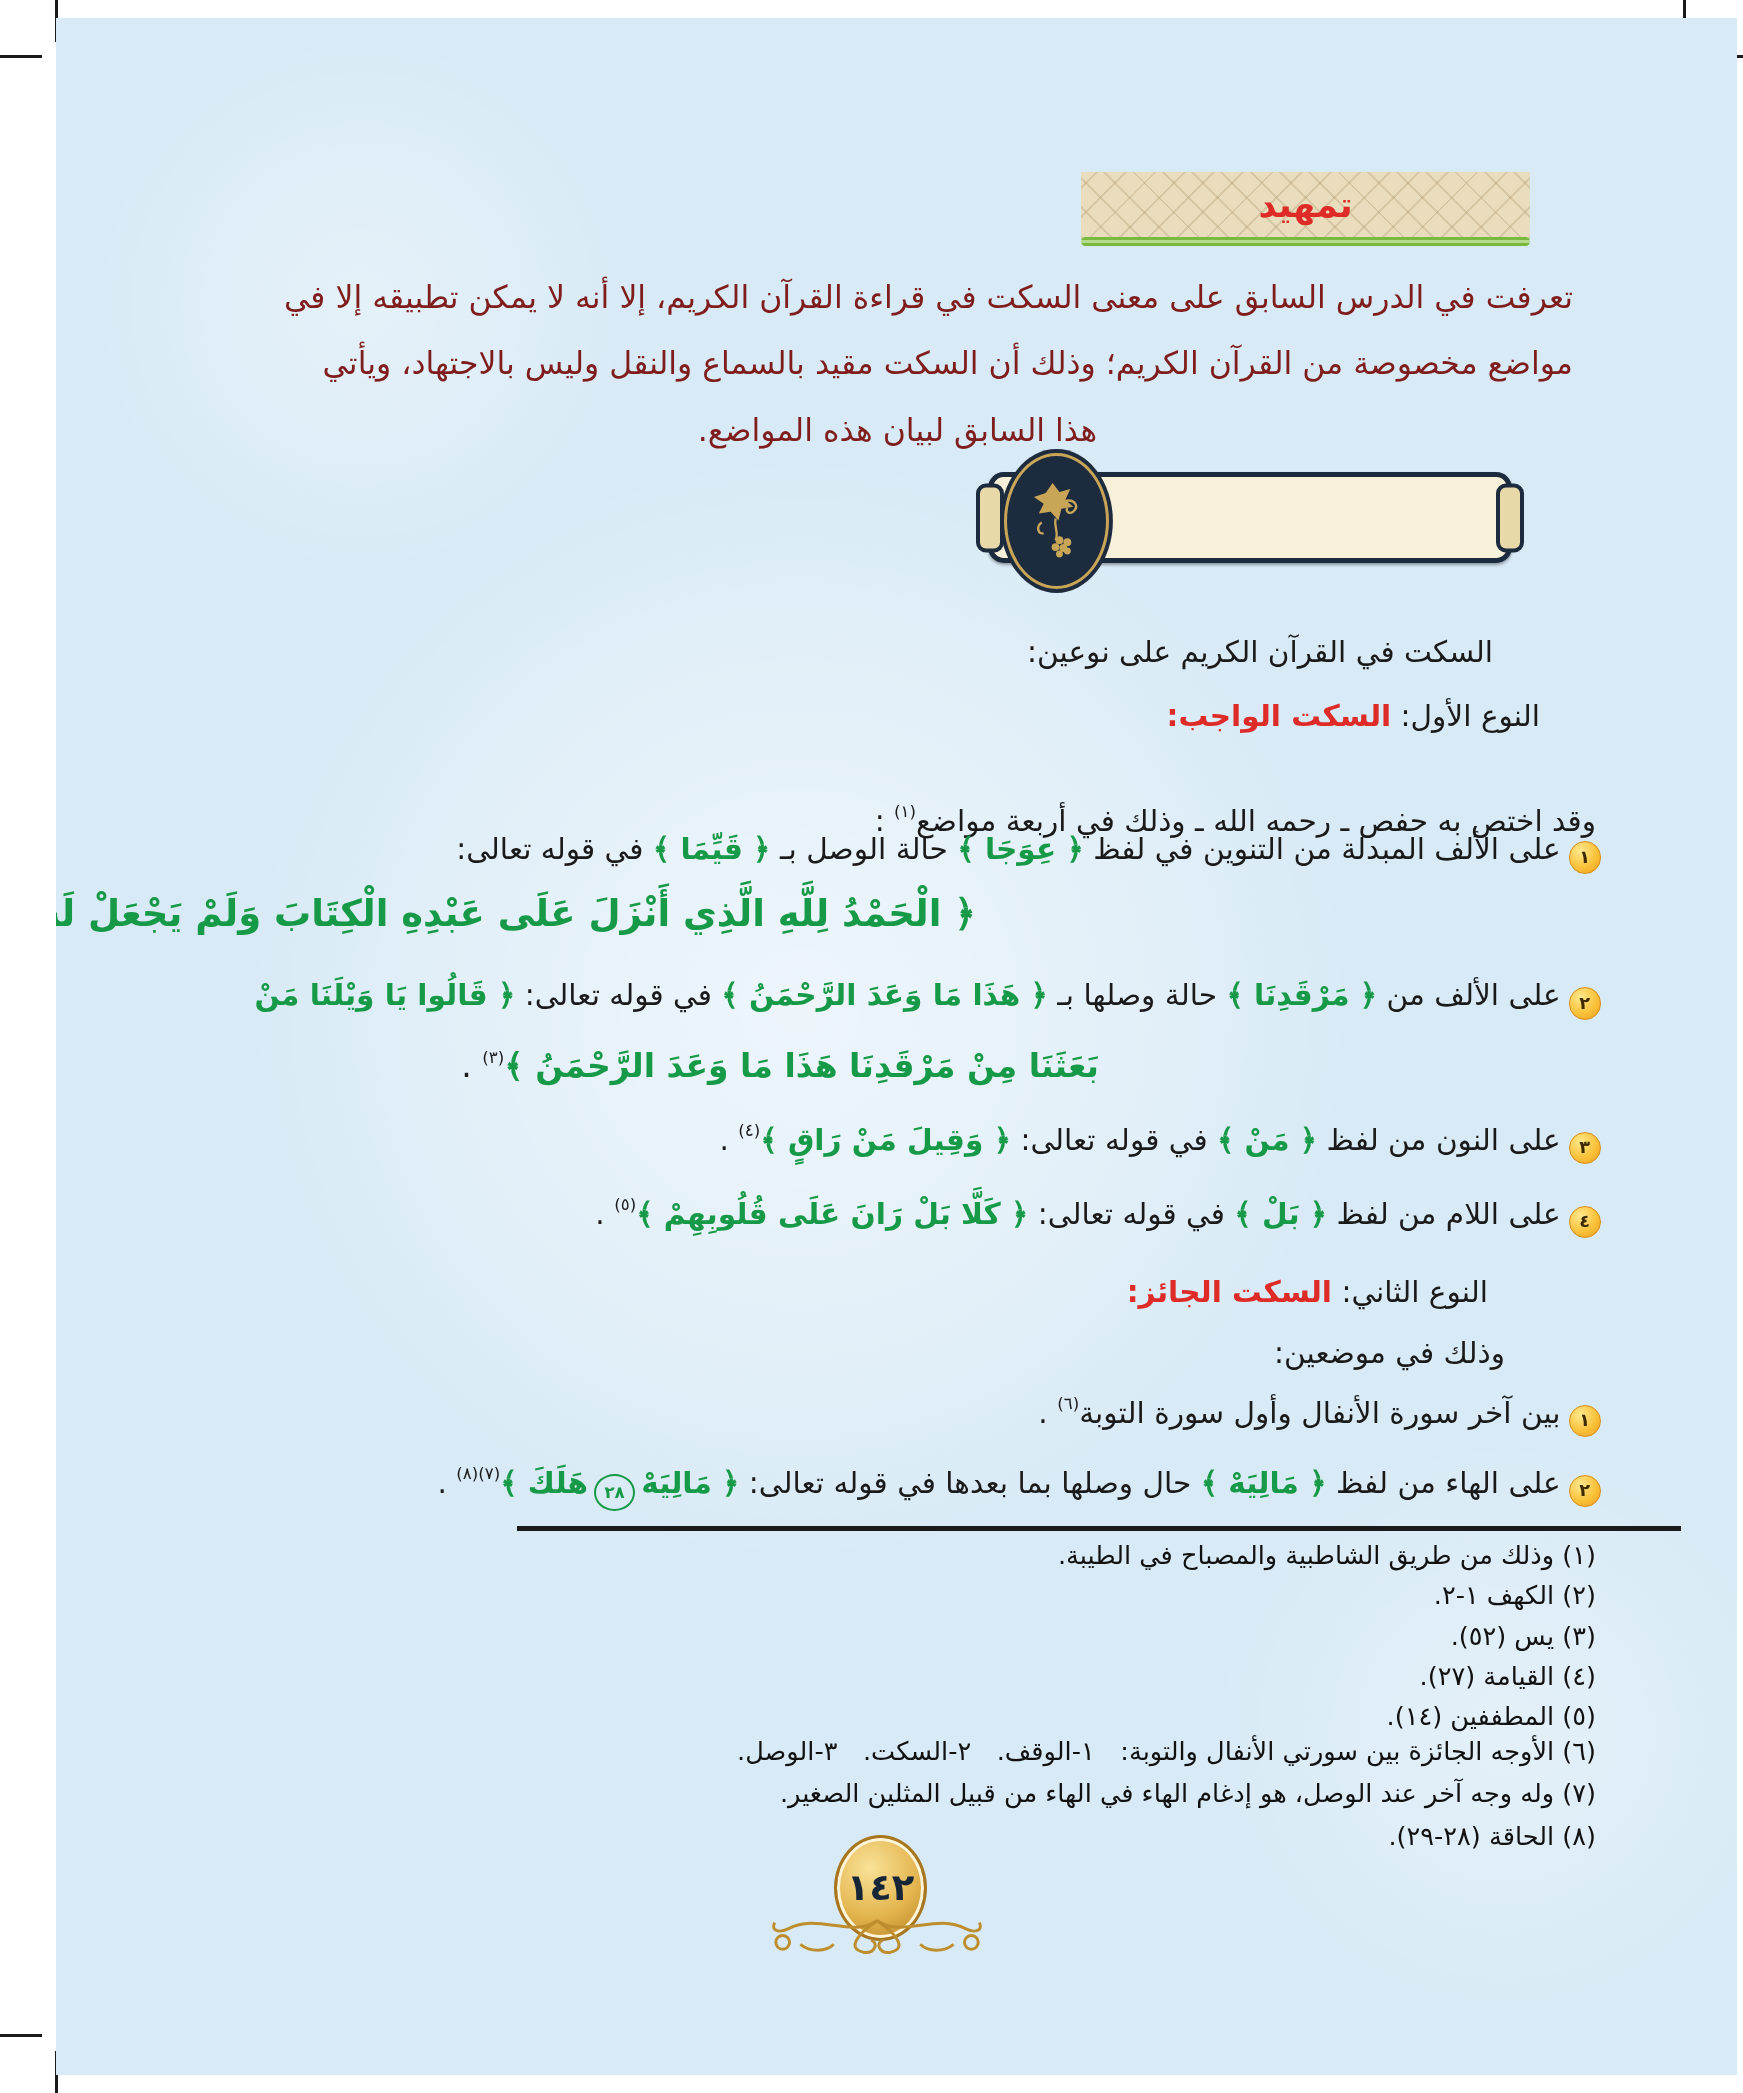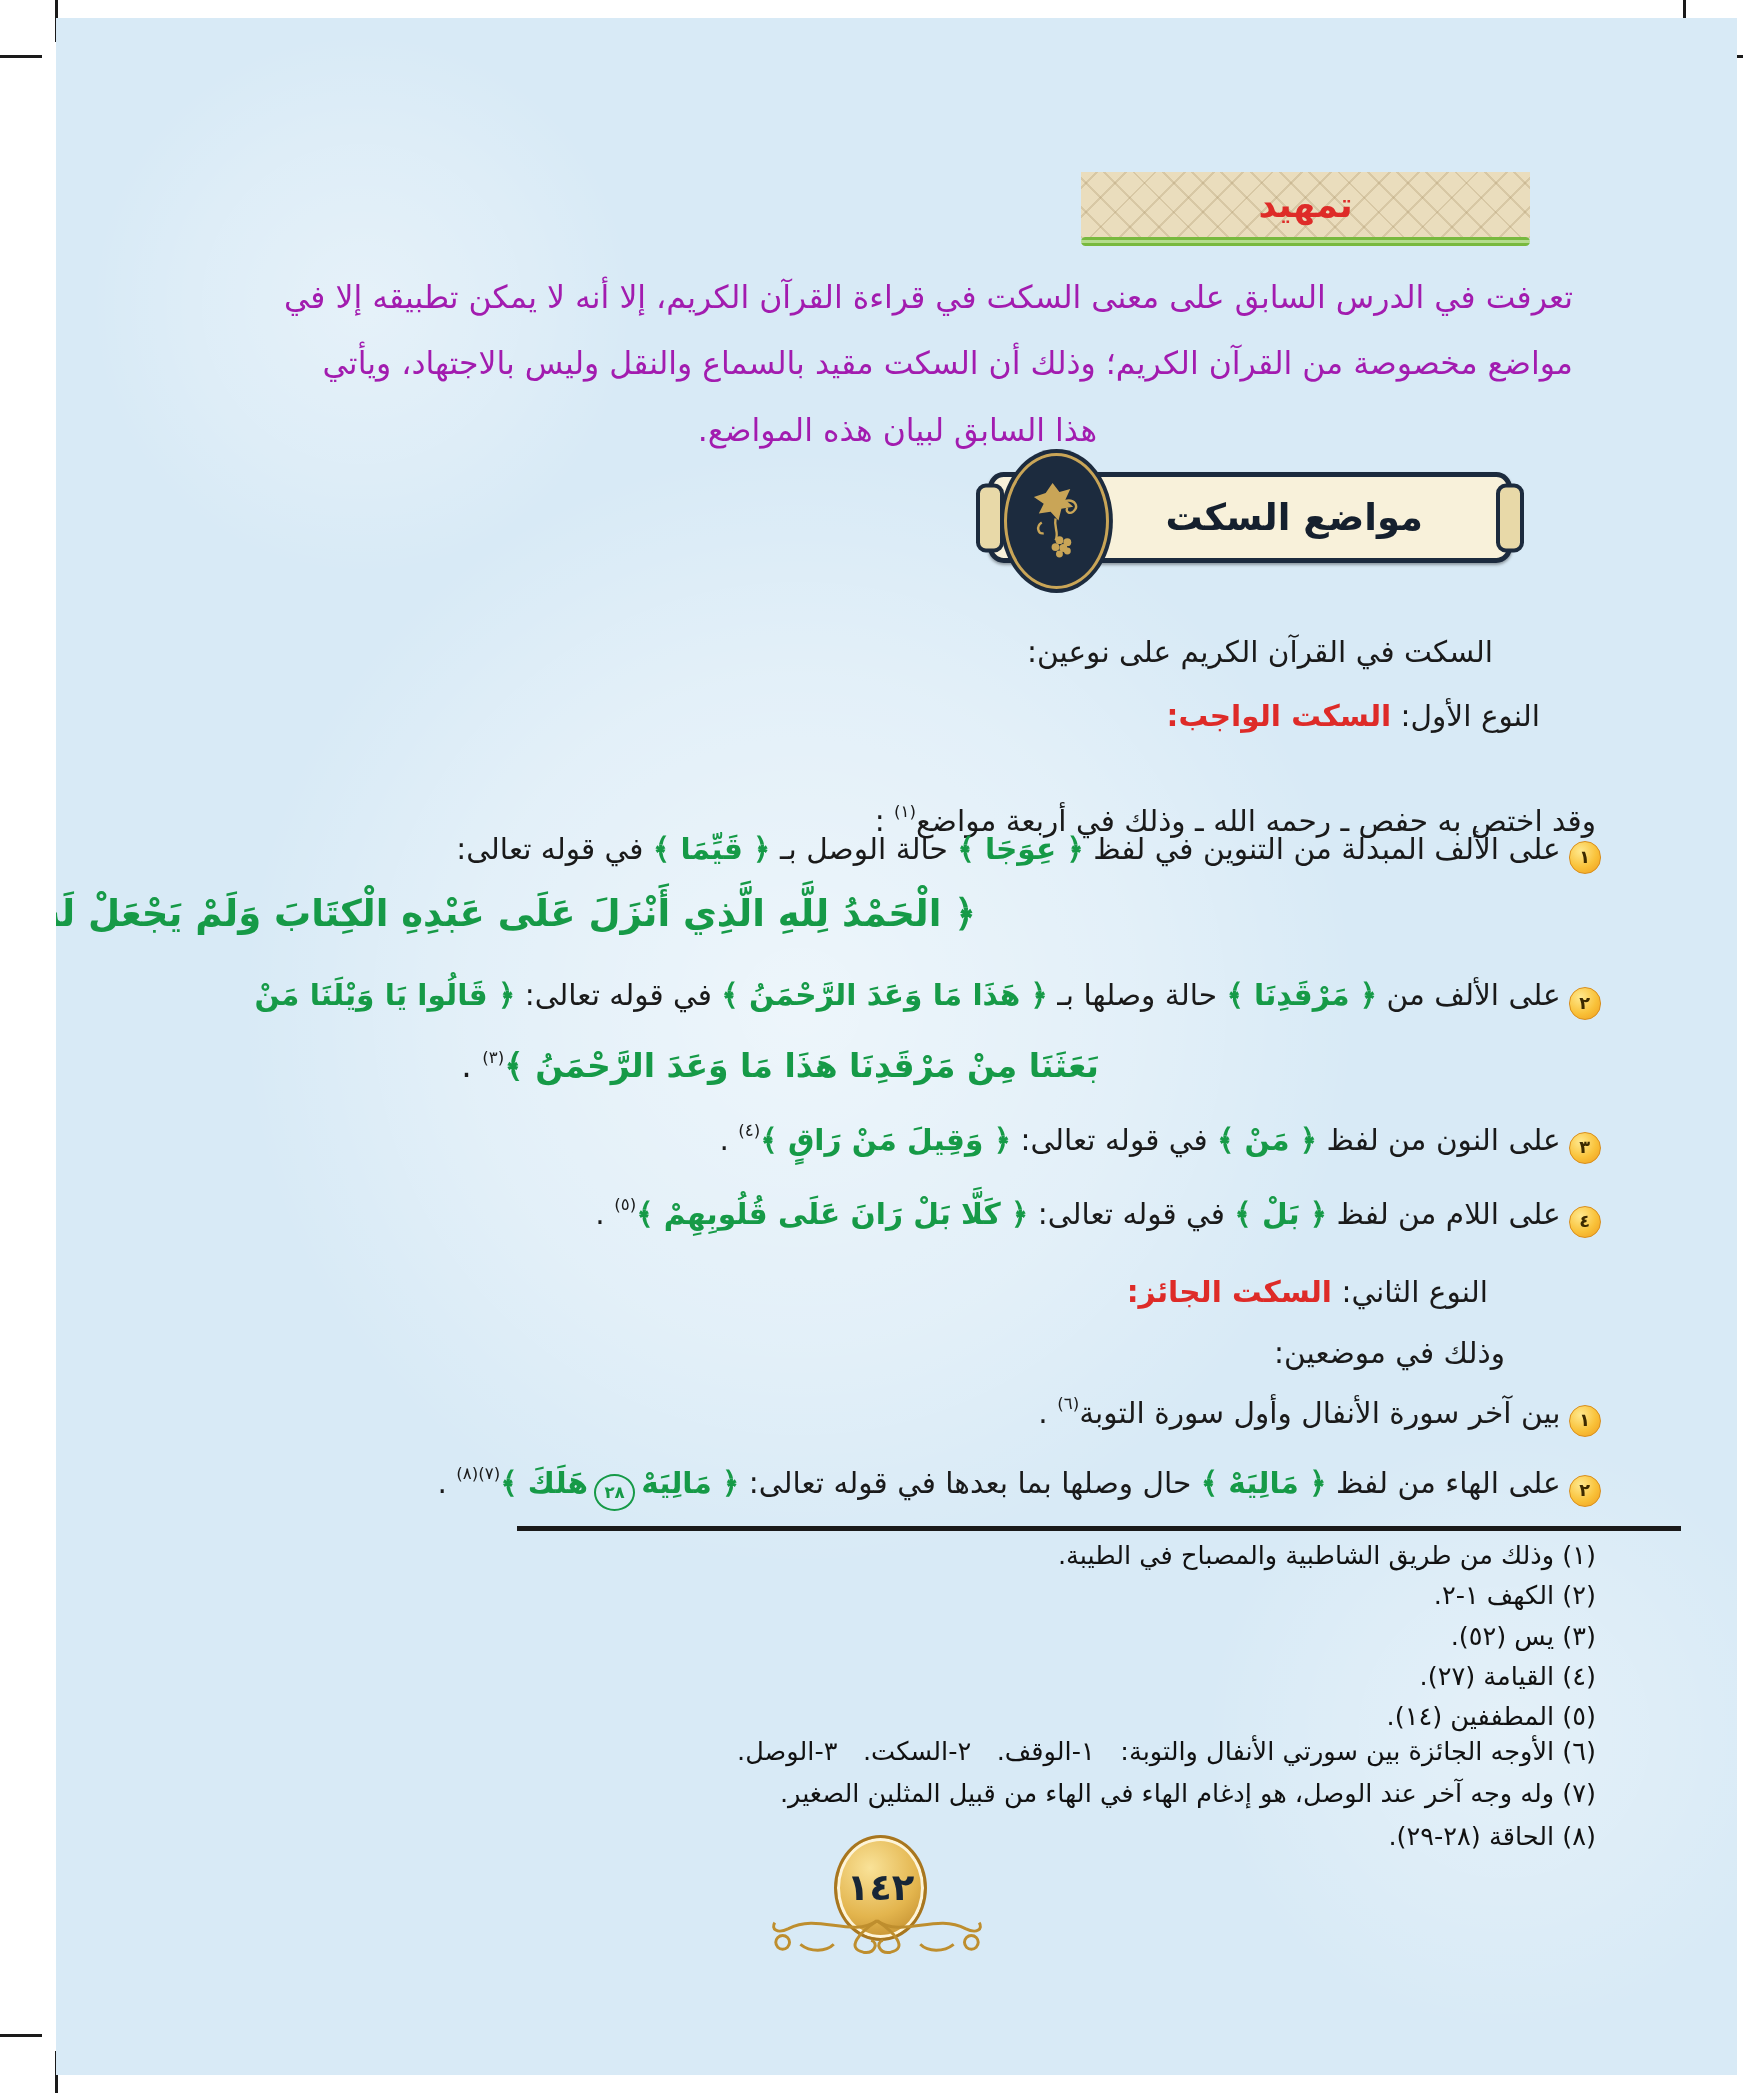--- a/index.html
+++ b/index.html
@@ -33,21 +33,21 @@
   }
   .tamhid-title{color:#de2b28;font-weight:bold;font-size:35px;}
   .tamhid-underline{
     position:absolute;left:1025px;top:219px;width:449px;height:8.9px;border-radius:4.9px;
     background:linear-gradient(#78b93e 0 30%,#b5dc8d 30% 70%,#78b93e 70% 100%);
   }
 
   
   .intro-line{
     position:absolute;direction:rtl;white-space:nowrap;
-    font-size:31.5px;color:#a21caf;font-weight:500;text-align:right;
+    font-size:31.5px;color:#7f1d1d;font-weight:500;text-align:right;
   }
 
   
   .secbanner{position:absolute;left:924px;top:439px;width:540px;height:122px;}
   .secbanner .bar{
     position:absolute;left:7.9px;right:7.9px;top:15.8px;bottom:15.8px;
     background:#f8f1da;border:5.9px solid #1c2b3e;border-radius:15.8px;
     box-shadow:0 2px 3px rgba(0,0,0,0.35);
   }
   .secbanner .cap{
@@ -166,21 +166,20 @@
         <g fill="#c9a557">
           <circle cx="34" cy="62" r="4"></circle>
             <circle cx="42" cy="64" r="4"></circle>
             <circle cx="38" cy="70" r="4"></circle>
           <circle cx="30" cy="69" r="4"></circle>
             <circle cx="34" cy="76" r="3.5"></circle>
             <circle cx="42" cy="73" r="3.5"></circle>
         </g>
       </svg>
     </div>
-    <div class="title">مواضع السكت</div>
   </div>
 
   <div id="body-container">
       <div class="bline" style="top: 613px; right: 244px;"><span class="sg-plain">السكت في القرآن الكريم على نوعين:</span></div>
       <div class="bline" style="top: 677px; right: 197px; margin-left: 43px;"><span class="sg-plain">النوع الأول: </span><span class="sg-red">السكت الواجب:</span></div>
       <div class="bline" style="top: 781px; right: 141px;"><span class="sg-plain">وقد اختص به حفص ـ رحمه الله ـ وذلك في أربعة مواضع</span><span class="sg-sup">(١)</span><span class="sg-plain"> :</span></div>
       <div class="bline" style="top: 810px; right: 136px;"><span class="sg-badge">١</span><span class="sg-plain">على الألف المبدلة من التنوين في لفظ </span><span class="sg-quran">﴿ عِوَجَا ﴾</span><span class="sg-plain"> حالة الوصل بـ </span><span class="sg-quran">﴿ قَيِّمَا ﴾</span><span class="sg-plain"> في قوله تعالى:</span></div>
       <div class="bline verse" style="top: 869px; right: 761px;"><span class="sg-quran">﴿ الْحَمْدُ لِلَّهِ الَّذِي أَنْزَلَ عَلَى عَبْدِهِ الْكِتَابَ وَلَمْ يَجْعَلْ لَهُ عِوَجَا</span></div>
       <div class="bline" style="top: 956px; right: 136px;"><span class="sg-badge">٢</span><span class="sg-plain">على الألف من </span><span class="sg-quran">﴿ مَرْقَدِنَا ﴾</span><span class="sg-plain"> حالة وصلها بـ </span><span class="sg-quran">﴿ هَذَا مَا وَعَدَ الرَّحْمَنُ ﴾</span><span class="sg-plain"> في قوله تعالى: </span><span class="sg-quran">﴿ قَالُوا يَا وَيْلَنَا مَنْ</span></div>
       <div class="bline verse2" style="top: 1024px; right: 638px;"><span class="sg-quran">بَعَثَنَا مِنْ مَرْقَدِنَا هَذَا مَا وَعَدَ الرَّحْمَنُ ﴾</span><span class="sg-sup">(٣)</span><span class="sg-plain"> .</span></div>

